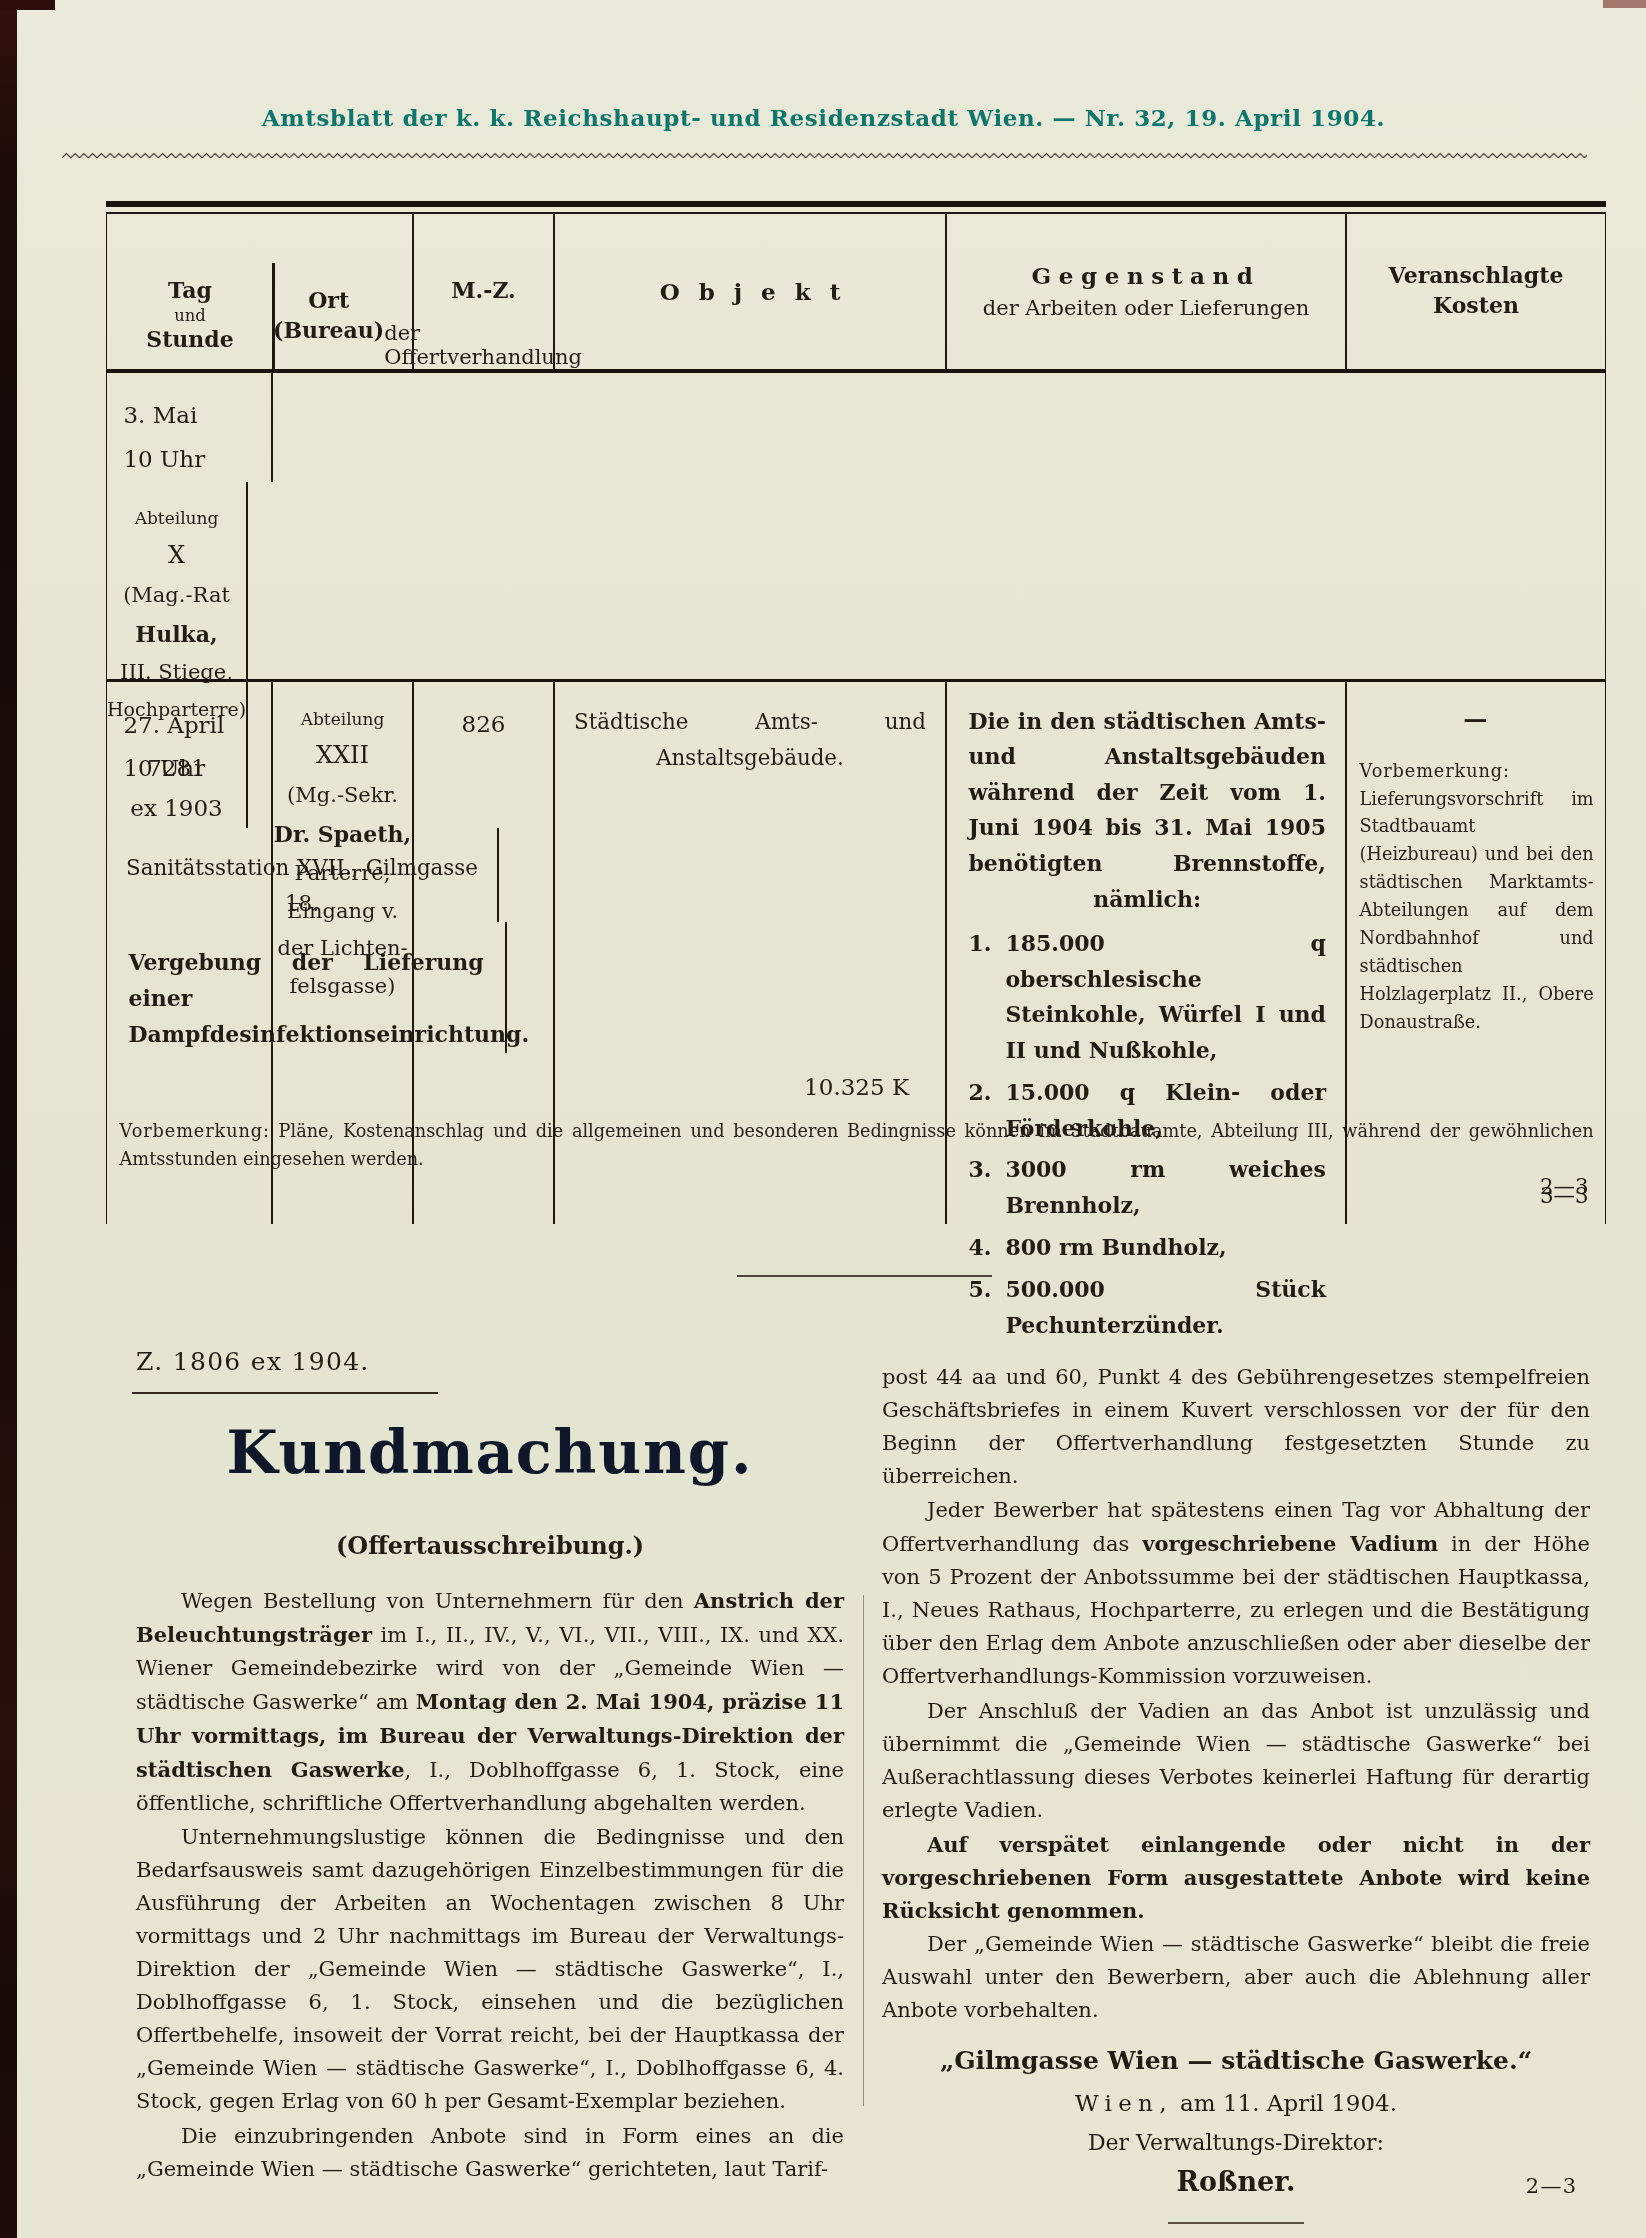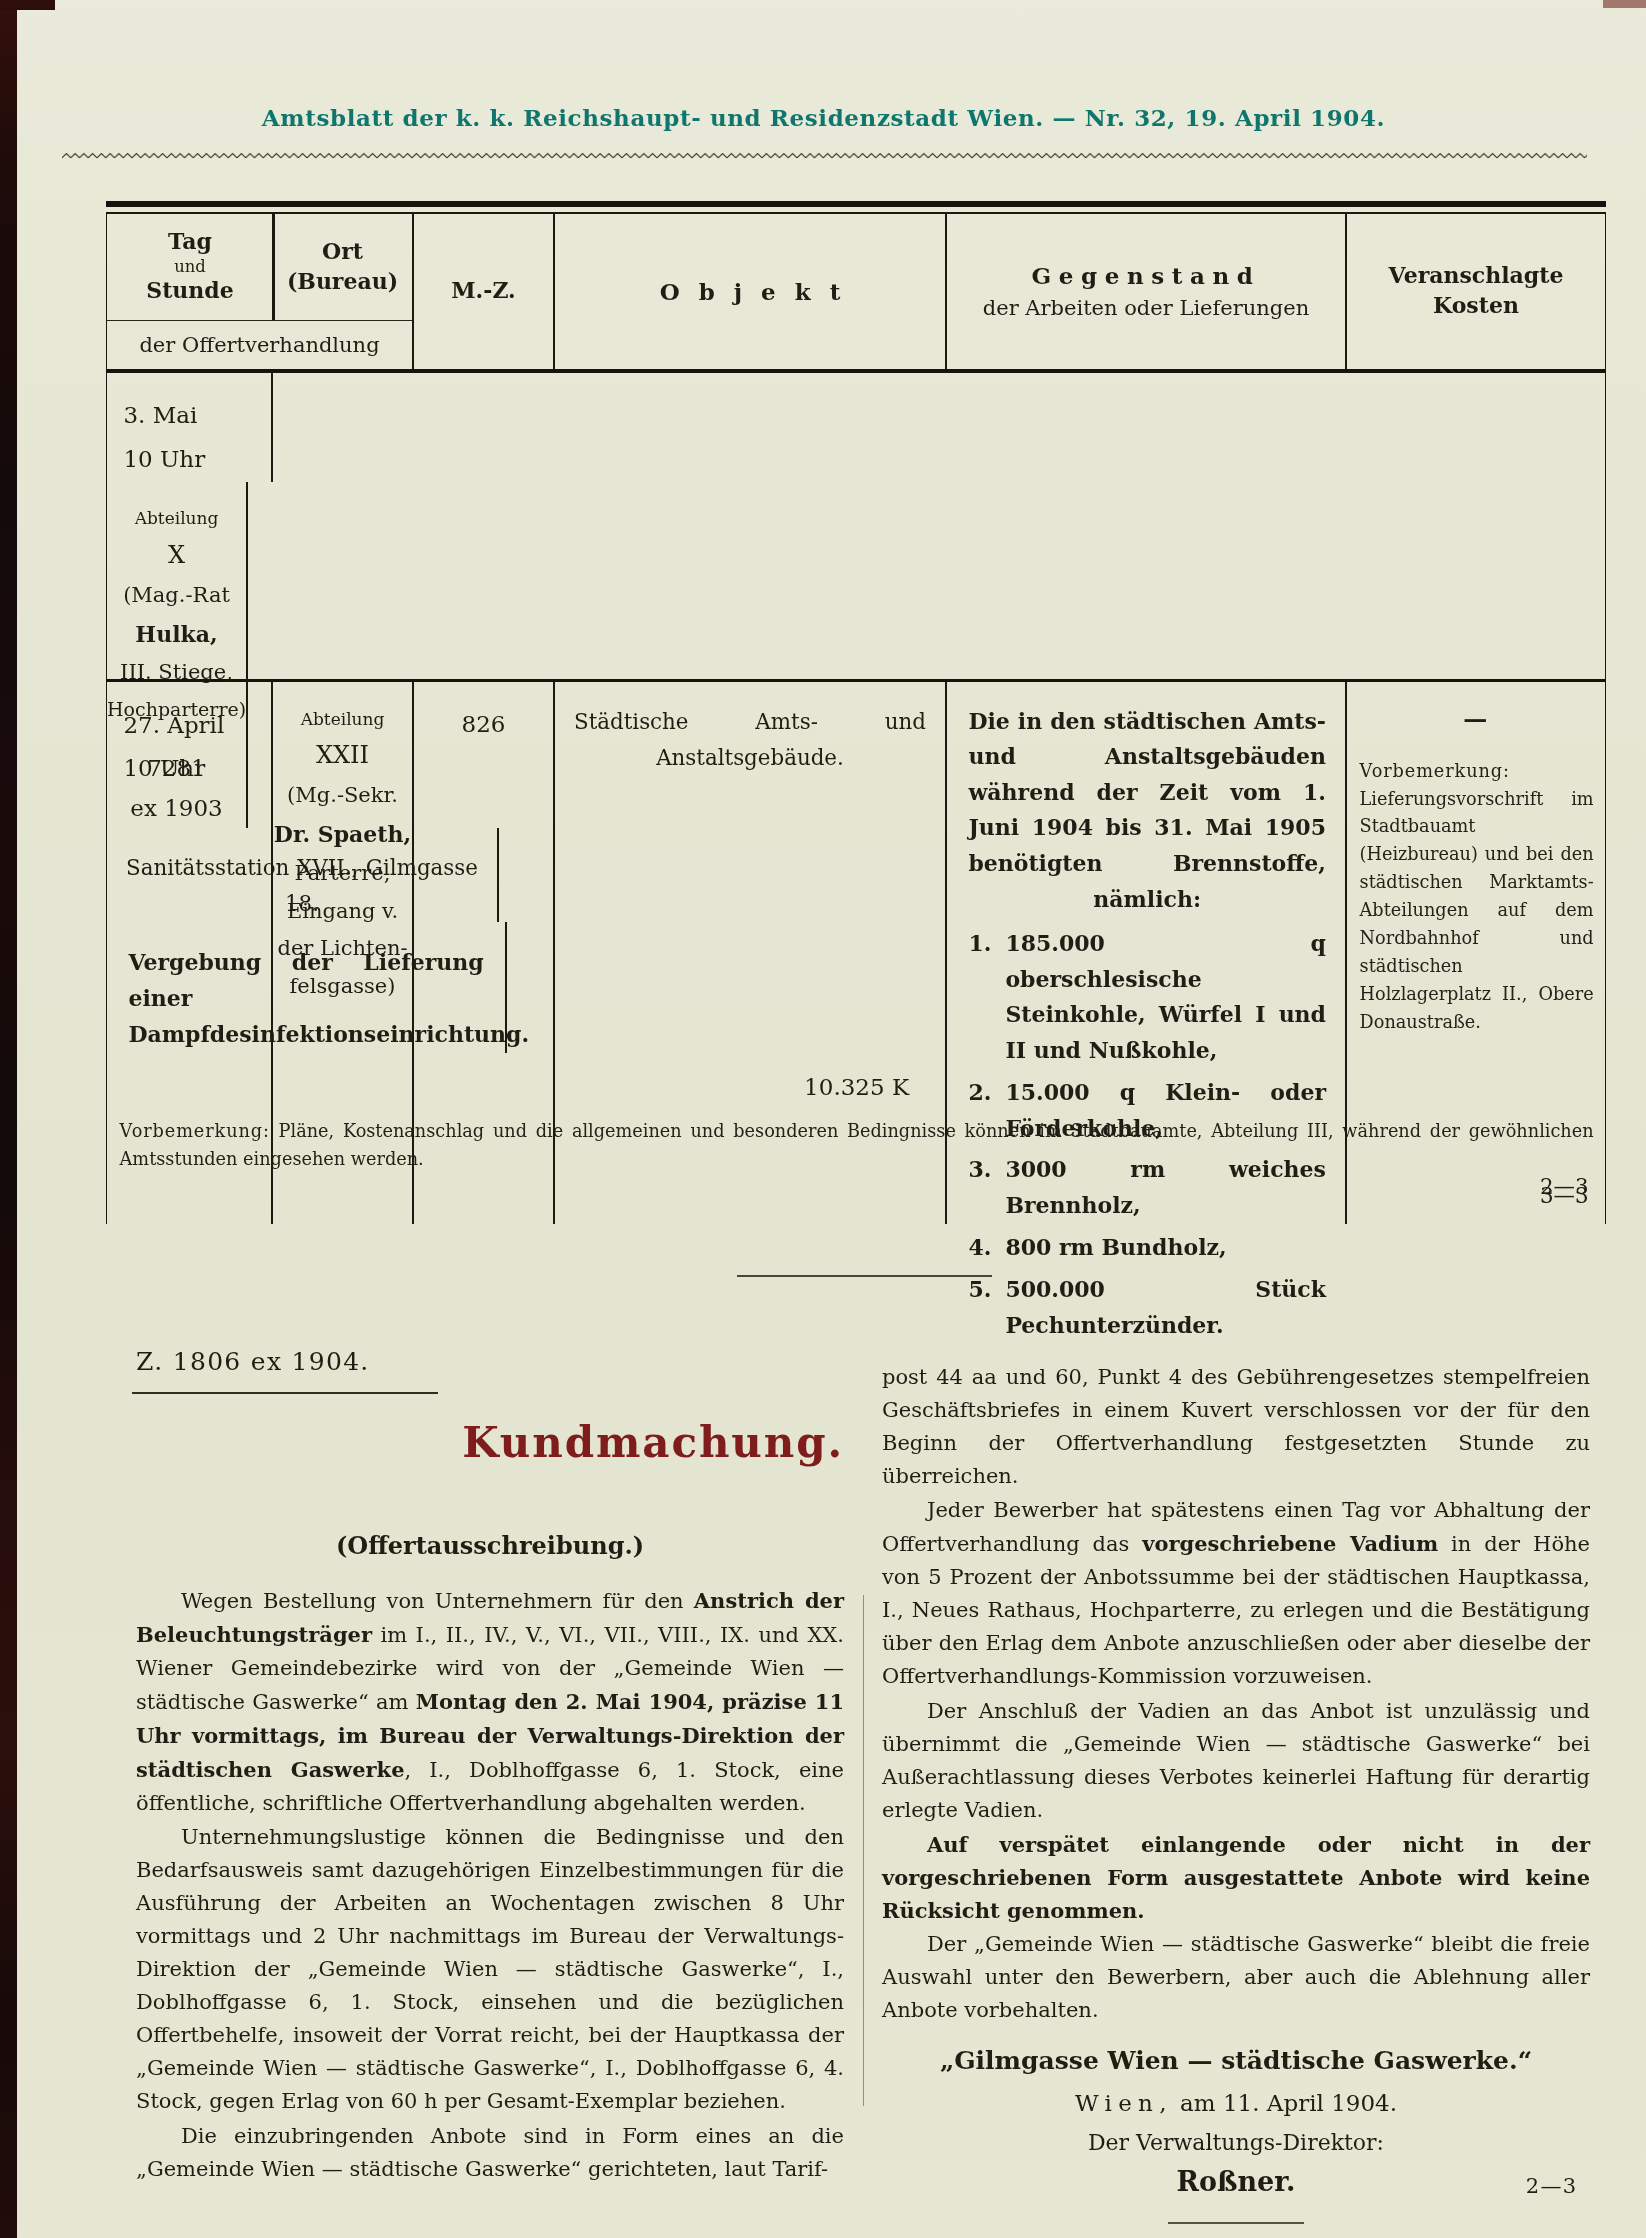--- a/index.html
+++ b/index.html
@@ -34,21 +34,21 @@
   .rule-a { height:6.3px; background:#17140d; }
   .rule-gap { height:4.4px; }
   .rule-b { height:1.9px; background:#1c1910; }
   .rule-c { height:4.4px; background:#17140d; }
   .rule-d { height:3.2px; background:#17140d; }
   .thead, .trow { display:flex; border-left:1.9px solid #1c1910; border-right:1.9px solid #1c1910; align-items:stretch; }
   .c1 { width:166px; } .c2 { width:141px; } .c12 { width:307px; }
   .c3 { width:141px; } .c4 { width:392px; } .c5 { width:400px; } .c6 { flex:1; }
   .vb { border-right:2.5px solid #1c1910; }
   .thead { height:155px; }
-  .h12 { display:flex; flex-direction:column; position:relative; }
+  .h12 { display:flex; flex-direction:row; position:relative;align-items:flex-end; }
   .h12-top { height:106px; display:flex; position:relative; }
   .h12-top .hc { flex:none; display:flex; flex-direction:column; justify-content:center; align-items:center; }
   .h12-vline { position:absolute; left:165px; top:0; width:2.5px; height:106px; background:#1c1910; }
   .h12-rule { height:1.9px; background:#2a261b; }
   .h12-sub { flex:1; display:flex; align-items:center; justify-content:center; font-size:21px; }
   .hcell { display:flex; flex-direction:column; align-items:center; justify-content:center; text-align:center; }
   .hb { font-weight:bold; font-size:22px; line-height:1.35; }
   .hsm { font-size:16.4px; line-height:1.2; }
   .hsp-obj { font-weight:bold; font-size:23px; letter-spacing:19px; text-indent:19px;text-align:right; }
   .hsp-geg { font-weight:bold; font-size:23px; letter-spacing:7.6px; }
@@ -75,21 +75,21 @@
   .kos-note { font-size:17.7px; line-height:1.58; text-align:justify; color:#26221a; }
   .kos-label { letter-spacing:0.9px; }
   .kos-foot { margin-top:auto; text-align:right; font-size:21.4px; padding-right:5px; }
 
   
   .mid-divider { left:737px; top:1275px; width:255px; height:1.9px; background:#4a463a; }
 
   
   .ref { left:136px; top:1347px; font-size:25px; letter-spacing:1.3px; }
   .ref-underline { left:132px; top:1392px; width:306px; height:1.9px; background:#312c1f; }
-  .kund-title { left:136px; top:1418px; width:708px; text-align:right; font-size:42px; font-weight:bold; letter-spacing:1.9px; color:#7f1d1d; }
+  .kund-title { left:136px; top:1418px; width:708px; text-align:center; font-size:59px; font-weight:bold; letter-spacing:1.9px; color:#0f172a; }
   .kund-sub { left:136px; top:1531px; width:708px; text-align:center; font-size:24px; font-weight:bold; }
   .tcol { font-size:21px; line-height:33px; text-align:justify; }
   .col-left  { left:136px;  top:1584px; width:708px; }
   .col-right { left:882px; top:1361px; width:708px; }
   .tcol p { margin-bottom:1.3px; }
   .ind { text-indent:45px; }
   .boldp { font-weight:bold; }
   .col-divider { left:863px; top:1595px; width:1.3px; height:511px; background:rgba(46,40,28,0.45); }
   .sig-org  { text-align:center; text-align-last:center; font-weight:bold; font-size:25px; margin-top:16.4px; text-indent:0; }
   .sig-place{ text-align:center; text-align-last:center; font-size:23px; margin-top:10px; text-indent:0; }

